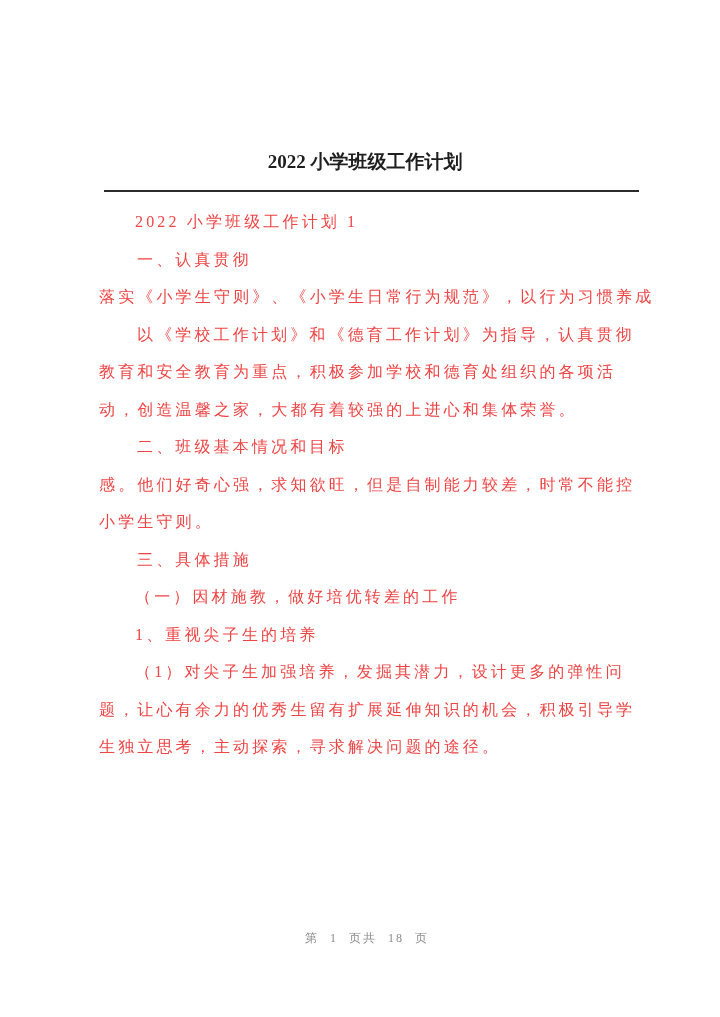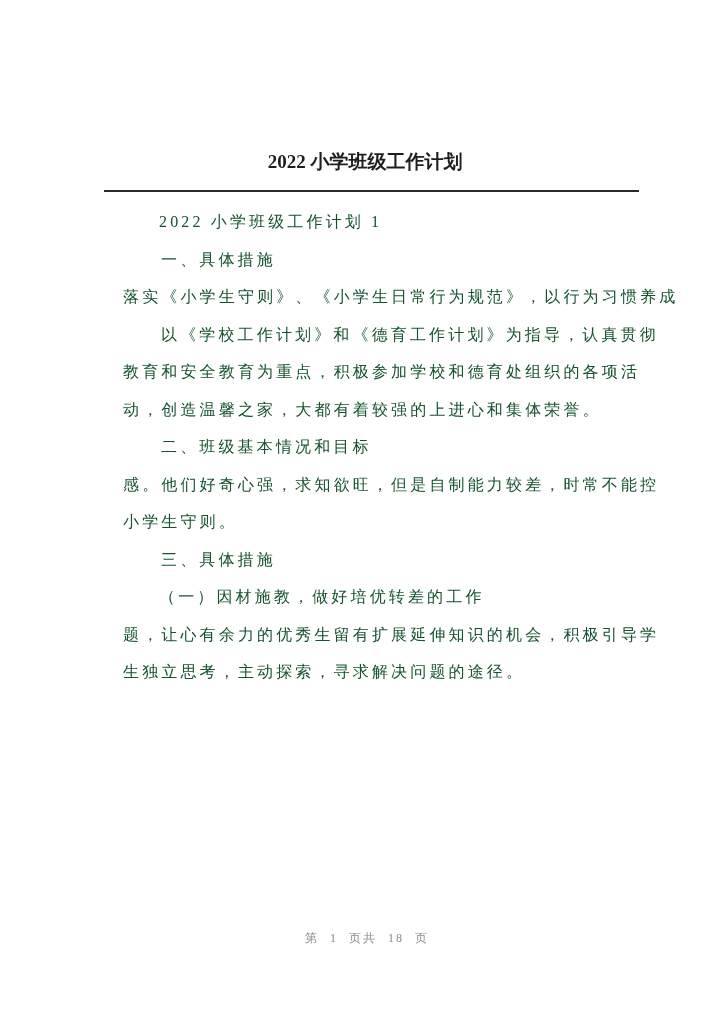--- a/index.html
+++ b/index.html
@@ -41,22 +41,21 @@
       left: 99px;
       top: 203px;
       width: 545px;
     }
     .line {
       height: 37.5px;
       line-height: 37.5px;
       font-size: 16px;
       letter-spacing: 3.15px;
       white-space: nowrap;
-      color: #14532d;
-      margin-left: 24px;
+      color: #ef4444;
     }
     .indent { padding-left: 38px; }
     .indent-s { padding-left: 36px; }
     .footer {
       position: absolute;
       left: 0;
       top: 929px;
       width: 734px;
       text-align: center;
       font-size: 12px;
@@ -70,29 +69,31 @@
 </head>
 <body>
 
 <div class="page">
 
   <div class="doc-title">2022 小学班级工作计划</div>
   <div class="title-rule"></div>
 
   <div class="doc-body">
     <div class="line indent-s">2022 小学班级工作计划 1</div>
-    <div class="line indent">一、具体措施</div>
+    <div class="line indent">一、认真贯彻</div>
     <div class="line">落实《小学生守则》、《小学生日常行为规范》，以行为习惯养成</div>
     <div class="line indent">以《学校工作计划》和《德育工作计划》为指导，认真贯彻</div>
     <div class="line">教育和安全教育为重点，积极参加学校和德育处组织的各项活</div>
     <div class="line">动，创造温馨之家，大都有着较强的上进心和集体荣誉。</div>
     <div class="line indent">二、班级基本情况和目标</div>
     <div class="line">感。他们好奇心强，求知欲旺，但是自制能力较差，时常不能控</div>
     <div class="line">小学生守则。</div>
     <div class="line indent">三、具体措施</div>
     <div class="line indent-s">（一）因材施教，做好培优转差的工作</div>
+    <div class="line indent-s">1、重视尖子生的培养</div>
+    <div class="line indent-s">（1）对尖子生加强培养，发掘其潜力，设计更多的弹性问</div>
     <div class="line">题，让心有余力的优秀生留有扩展延伸知识的机会，积极引导学</div>
     <div class="line">生独立思考，主动探索，寻求解决问题的途径。</div>
   </div>
 
   <div class="footer">第 1 页共 18 页</div>
 
 </div>
 
 </body></html>

